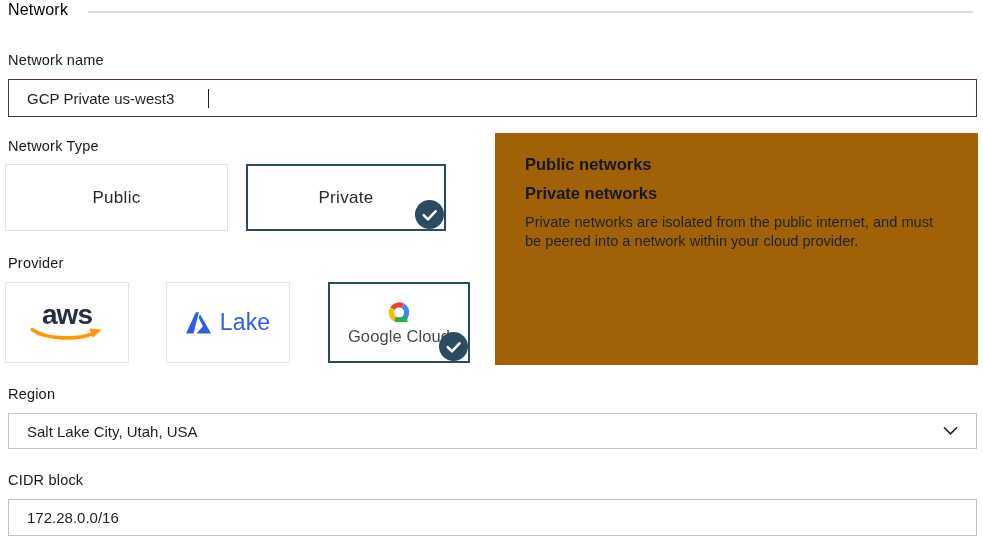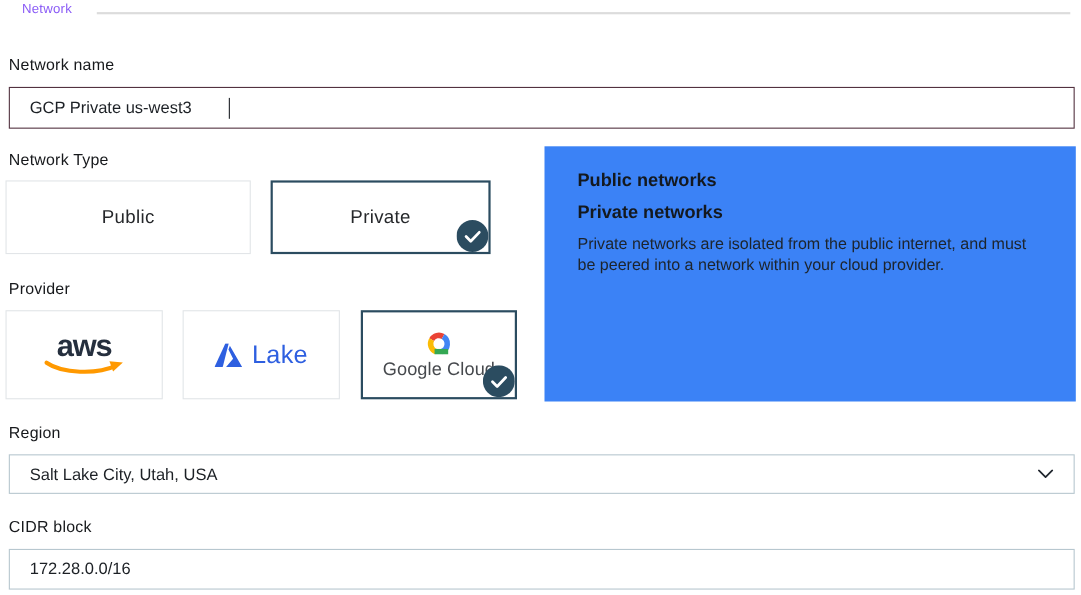--- a/index.html
+++ b/index.html
@@ -1,20 +1,20 @@
 <!DOCTYPE html>
 <html><head>
 <meta charset="utf-8">
 <style>
   html,body{margin:0;padding:0;background:#fff;}
   body{font-family:"Liberation Sans", sans-serif; -webkit-font-smoothing:antialiased;}
   .page{position:relative;width:983px;height:541px;background:#fff;overflow:hidden;}
 
   
-  .section-title{position:absolute;left:20px;top:1px;font-size:12px;font-weight:400;color:#8b5cf6;letter-spacing:.2px;}
+  .section-title{position:absolute;left:8px;top:1px;font-size:16px;font-weight:400;color:#000000;letter-spacing:.2px;}
   .section-divider{position:absolute;left:88px;right:10px;top:11px;height:2px;background:#dcdcdc;}
 
   
   .lbl{position:absolute;left:8px;font-size:14.5px;color:#17191c;letter-spacing:.2px;}
   .lbl-name{top:52px;}
   .lbl-type{top:138px;}
   .lbl-provider{top:255px;}
   .lbl-region{top:386px;}
   .lbl-cidr{top:472px;}
 
@@ -29,38 +29,38 @@
 
   
   .card{position:absolute;box-sizing:border-box;background:#fff;border:1px solid #e2e5e8;
         display:flex;align-items:center;justify-content:center;cursor:pointer;}
   .card.selected{border:2px solid #2b4c60;}
   .type-card{top:164px;width:223px;height:67px;font-size:17px;color:#26282b;letter-spacing:.3px;}
   .type-public{left:5px;}
   .type-private{left:246px;width:200px;}
   .check-badge{position:absolute;right:0;bottom:0;width:29px;height:29px;line-height:0;}
 
-  .provider-card{top:282px;width:143px;height:81px;}
+  .provider-card{top:282px;width:124px;height:81px;}
   .prov-aws{left:5px;}
   .prov-azure{left:166px;}
   .prov-gcp{left:328px;width:142px;}
 
   
   .aws-logo{display:flex;flex-direction:column;align-items:center;}
   .aws-word{font-size:28px;font-weight:700;color:#252f3e;line-height:.85;letter-spacing:-1px;}
   .aws-swoosh{width:76px;height:15px;margin-top:1px;}
   .azure-logo{display:flex;align-items:center;gap:8px;}
   .azure-icon{width:26px;height:22px;}
   .azure-word{font-size:23px;color:#2e5fe0;letter-spacing:.2px;}
   .gcp-logo{display:flex;flex-direction:column;align-items:center;}
   .gcp-cloud{width:30px;height:27px;}
   .gcp-word{font-size:16.5px;color:#46494d;margin-top:1px;letter-spacing:.1px;}
 
   
-  .info-panel{position:absolute;left:495px;top:133px;width:483px;height:232px;background:#3b82f6;
+  .info-panel{position:absolute;left:495px;top:133px;width:483px;height:232px;background:#a16207;
               box-sizing:border-box;padding:22px 30px;}
   .info-heading{font-size:16.5px;font-weight:700;color:#14191f;margin:0 0 10px 0;}
   .info-body{font-size:14.6px;line-height:1.32;color:#1d242c;margin:0 0 19px 0;}
 </style>
 </head>
 <body>
 
 <div class="page">
 
   <div class="section-title">Network</div>

